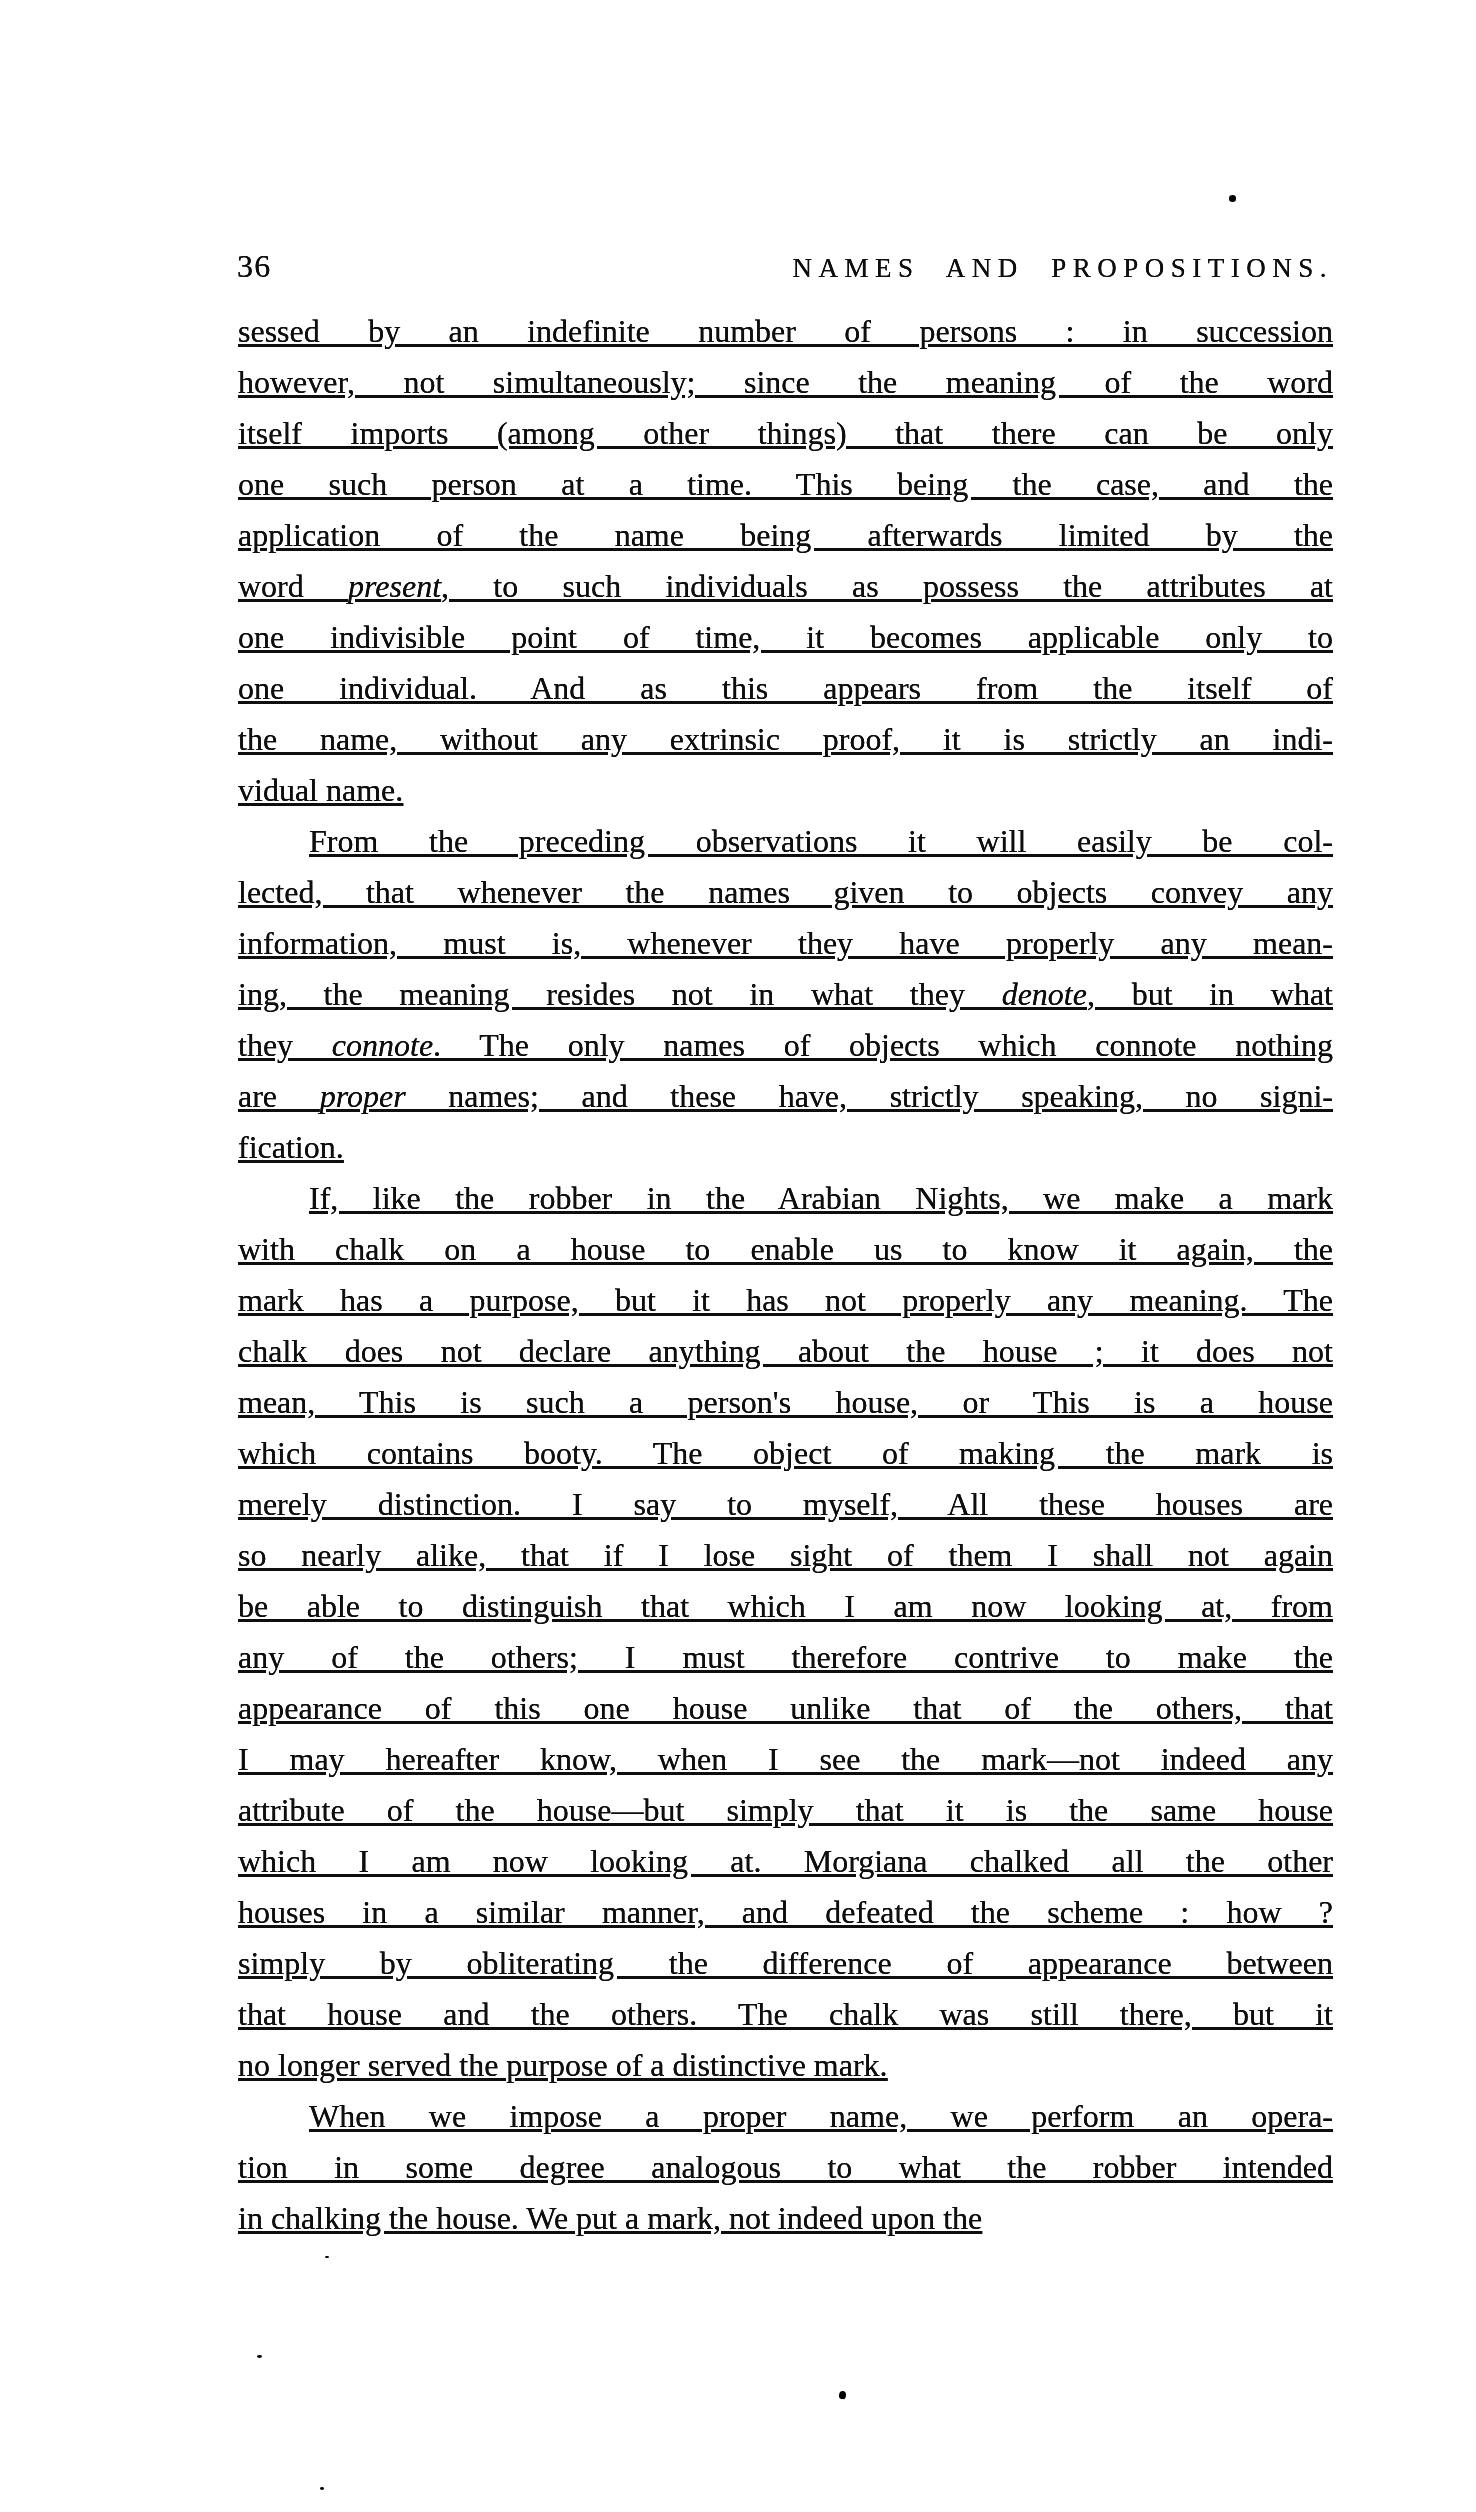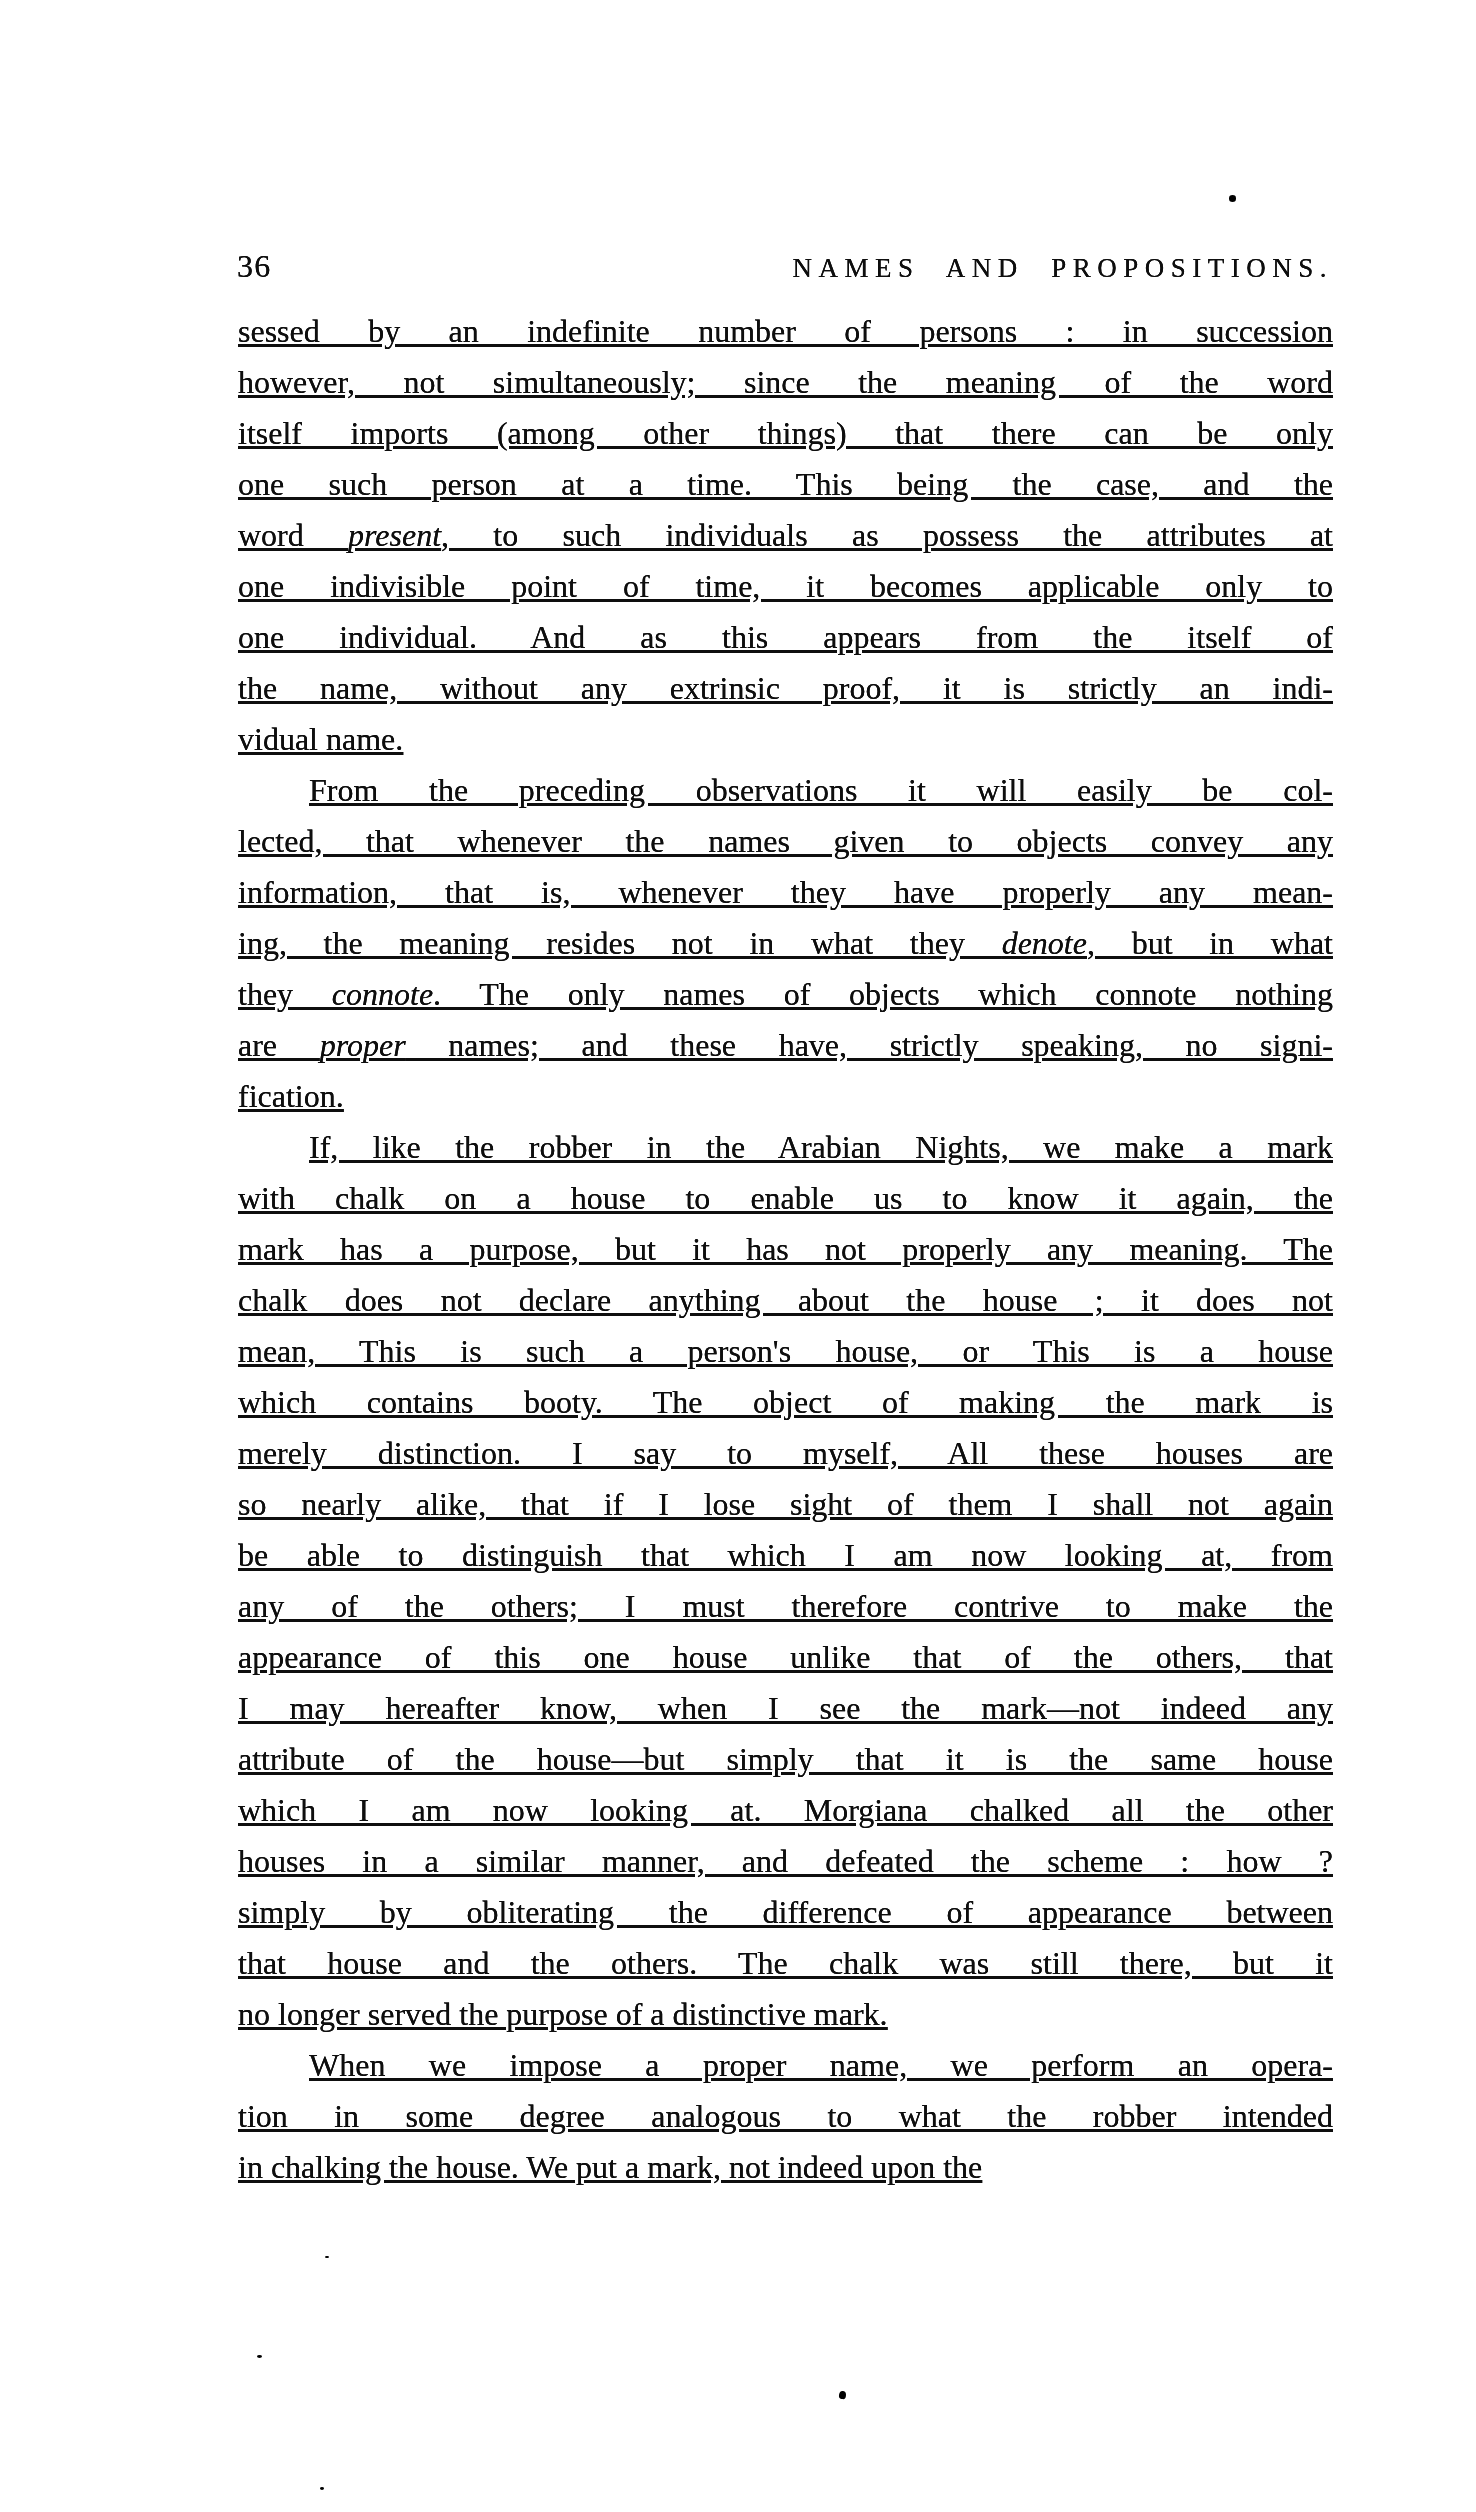--- a/index.html
+++ b/index.html
@@ -64,30 +64,31 @@
   <span class="pageno">36</span>
 
   <div class="head-title">NAMES AND PROPOSITIONS.</div>
 
   <div class="body-text" id="body-text">
       <div class="para">
         <div class="line">sessed by an indefinite number of persons : in succession</div>
         <div class="line">however, not simultaneously; since the meaning of the word</div>
         <div class="line">itself imports (among other things) that there can be only</div>
         <div class="line">one such person at a time. This being the case, and the</div>
+        <div class="line">application of the name being afterwards limited by the</div>
         <div class="line">word <i>present</i>, to such individuals as possess the attributes at</div>
         <div class="line">one indivisible point of time, it becomes applicable only to</div>
         <div class="line">one individual. And as this appears from the itself of</div>
         <div class="line">the name, without any extrinsic proof, it is strictly an indi-</div>
         <div class="line last">vidual name.</div>
       </div>
       <div class="para">
         <div class="line indent">From the preceding observations it will easily be col-</div>
         <div class="line">lected, that whenever the names given to objects convey any</div>
-        <div class="line">information, that is, whenever they have properly any mean-</div>
+        <div class="line">information, must is, whenever they have properly any mean-</div>
         <div class="line">ing, the meaning resides not in what they <i>denote</i>, but in what</div>
         <div class="line">they <i>connote</i>. The only names of objects which connote nothing</div>
         <div class="line">are <i>proper</i> names; and these have, strictly speaking, no signi-</div>
         <div class="line last">fication.</div>
       </div>
       <div class="para">
         <div class="line indent">If, like the robber in the Arabian Nights, we make a mark</div>
         <div class="line">with chalk on a house to enable us to know it again, the</div>
         <div class="line">mark has a purpose, but it has not properly any meaning. The</div>
         <div class="line">chalk does not declare anything about the house ; it does not</div>

